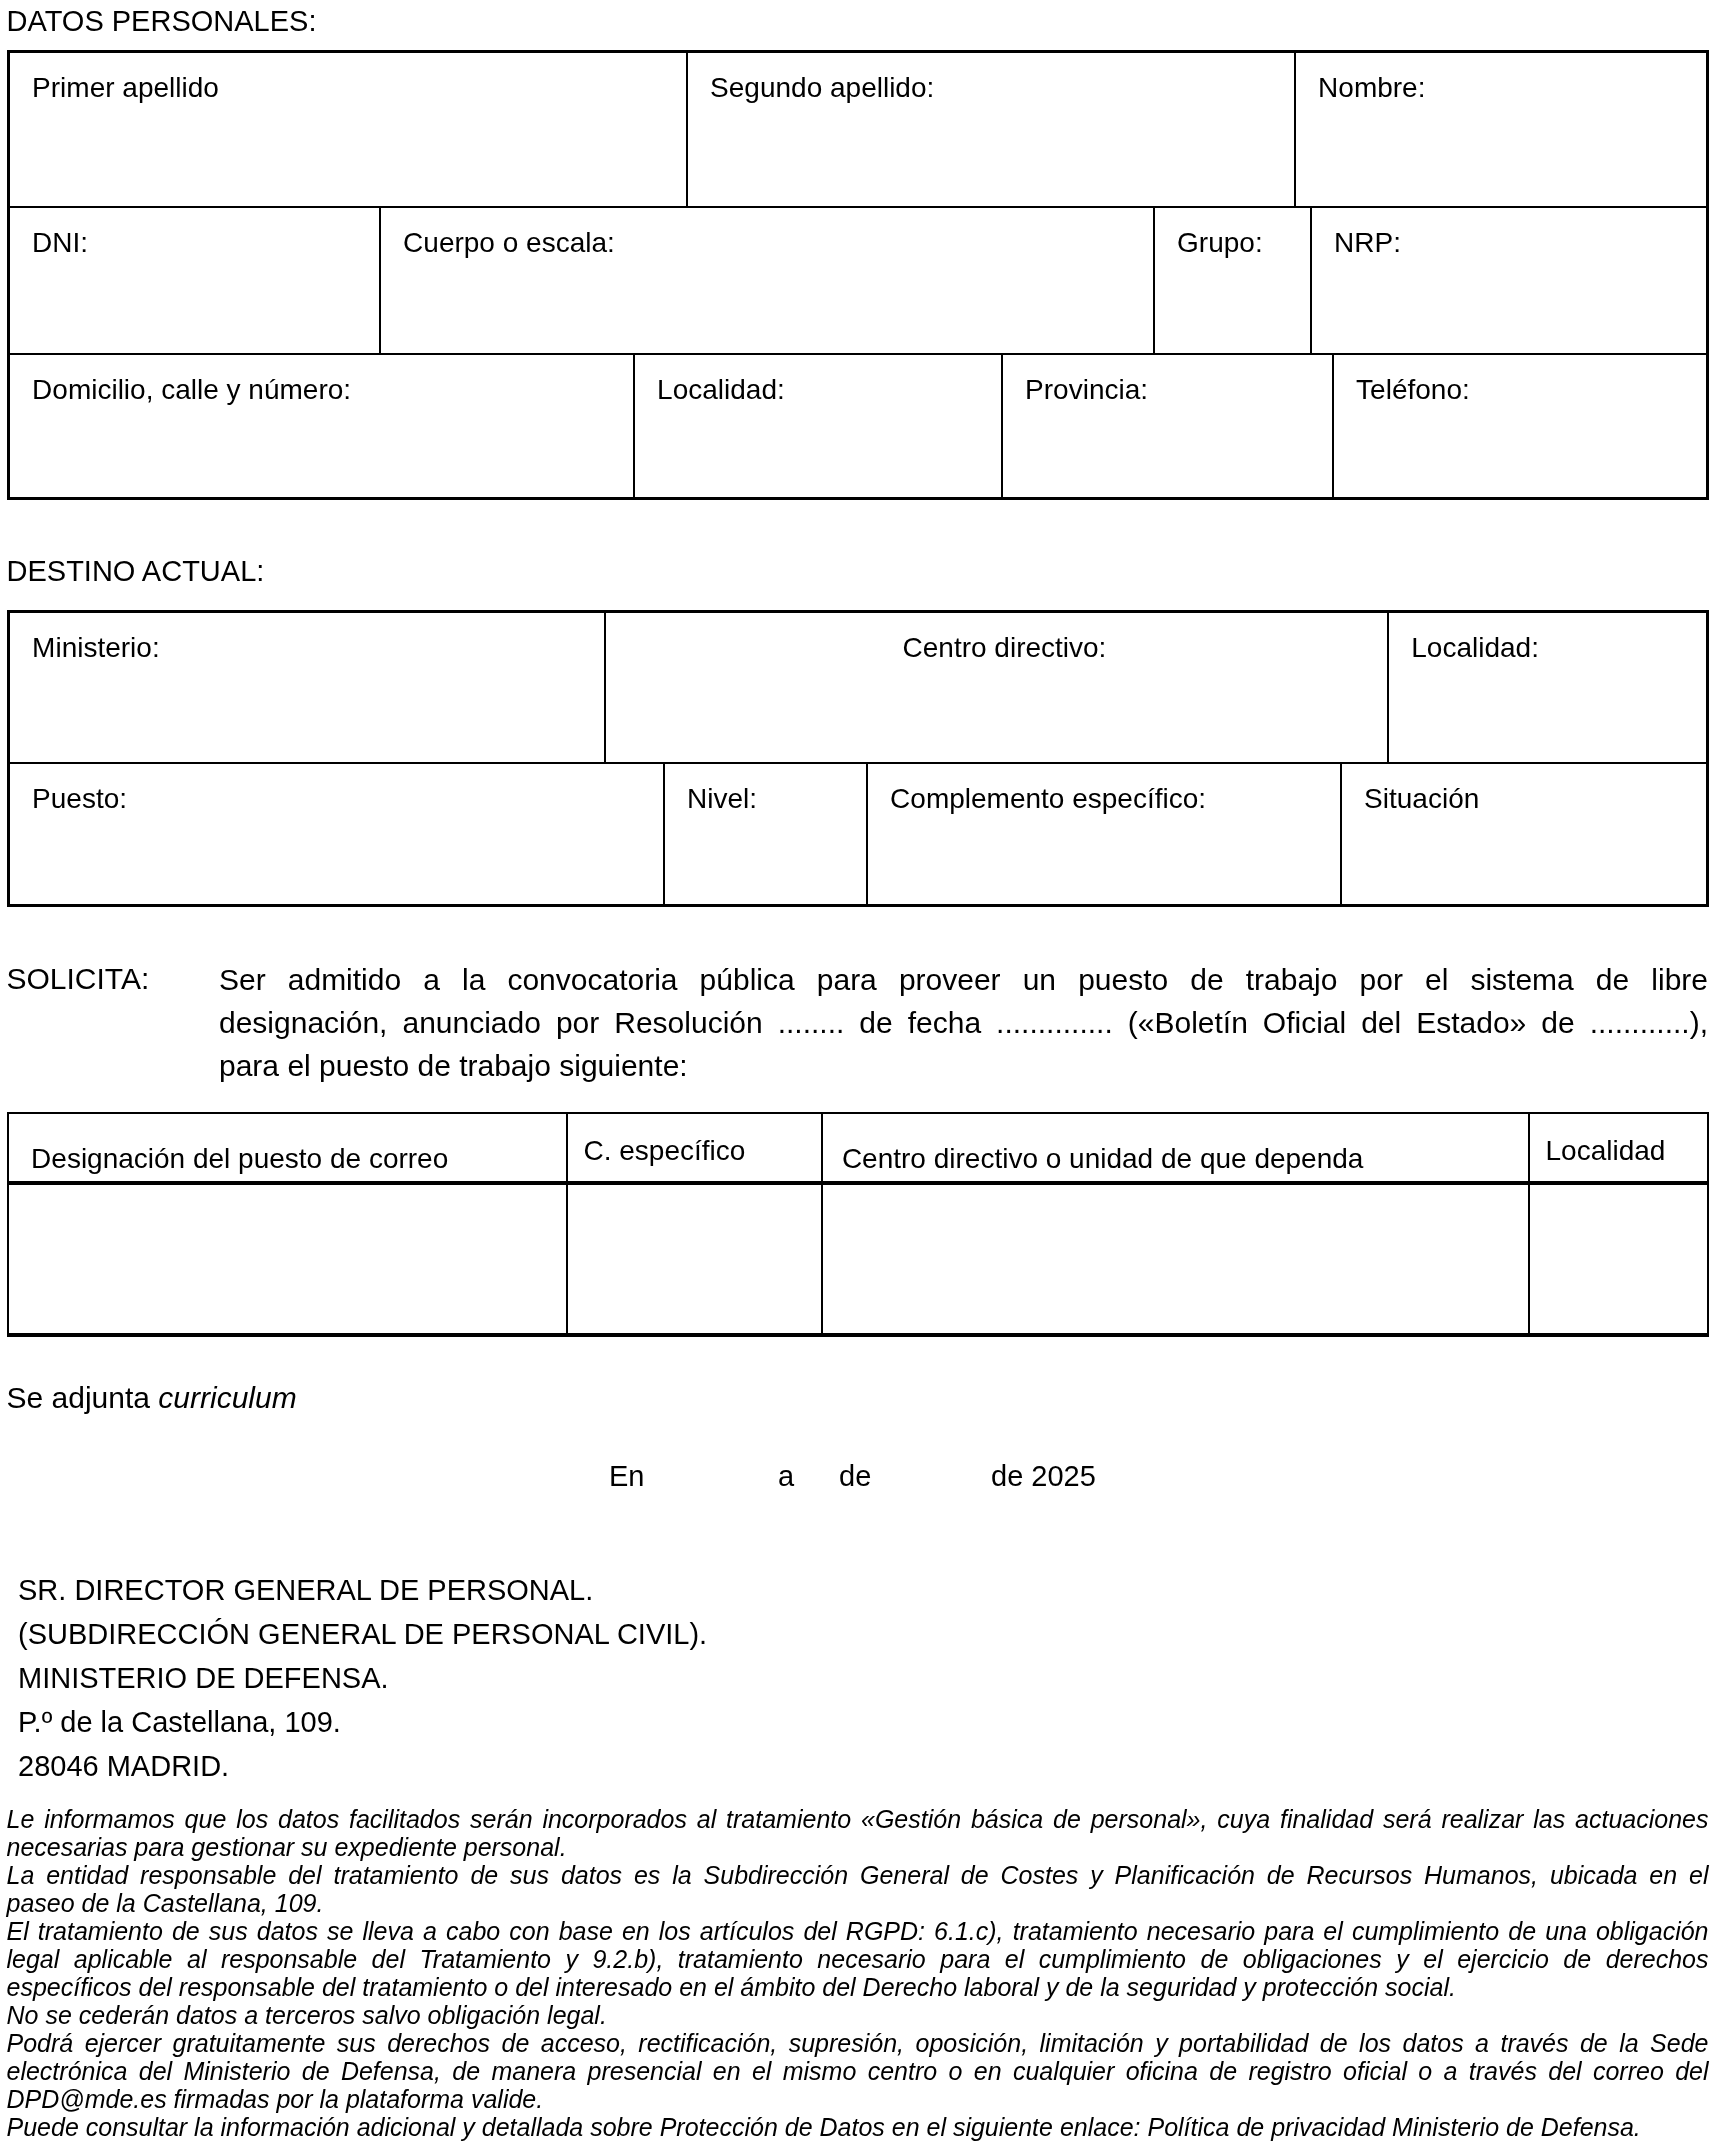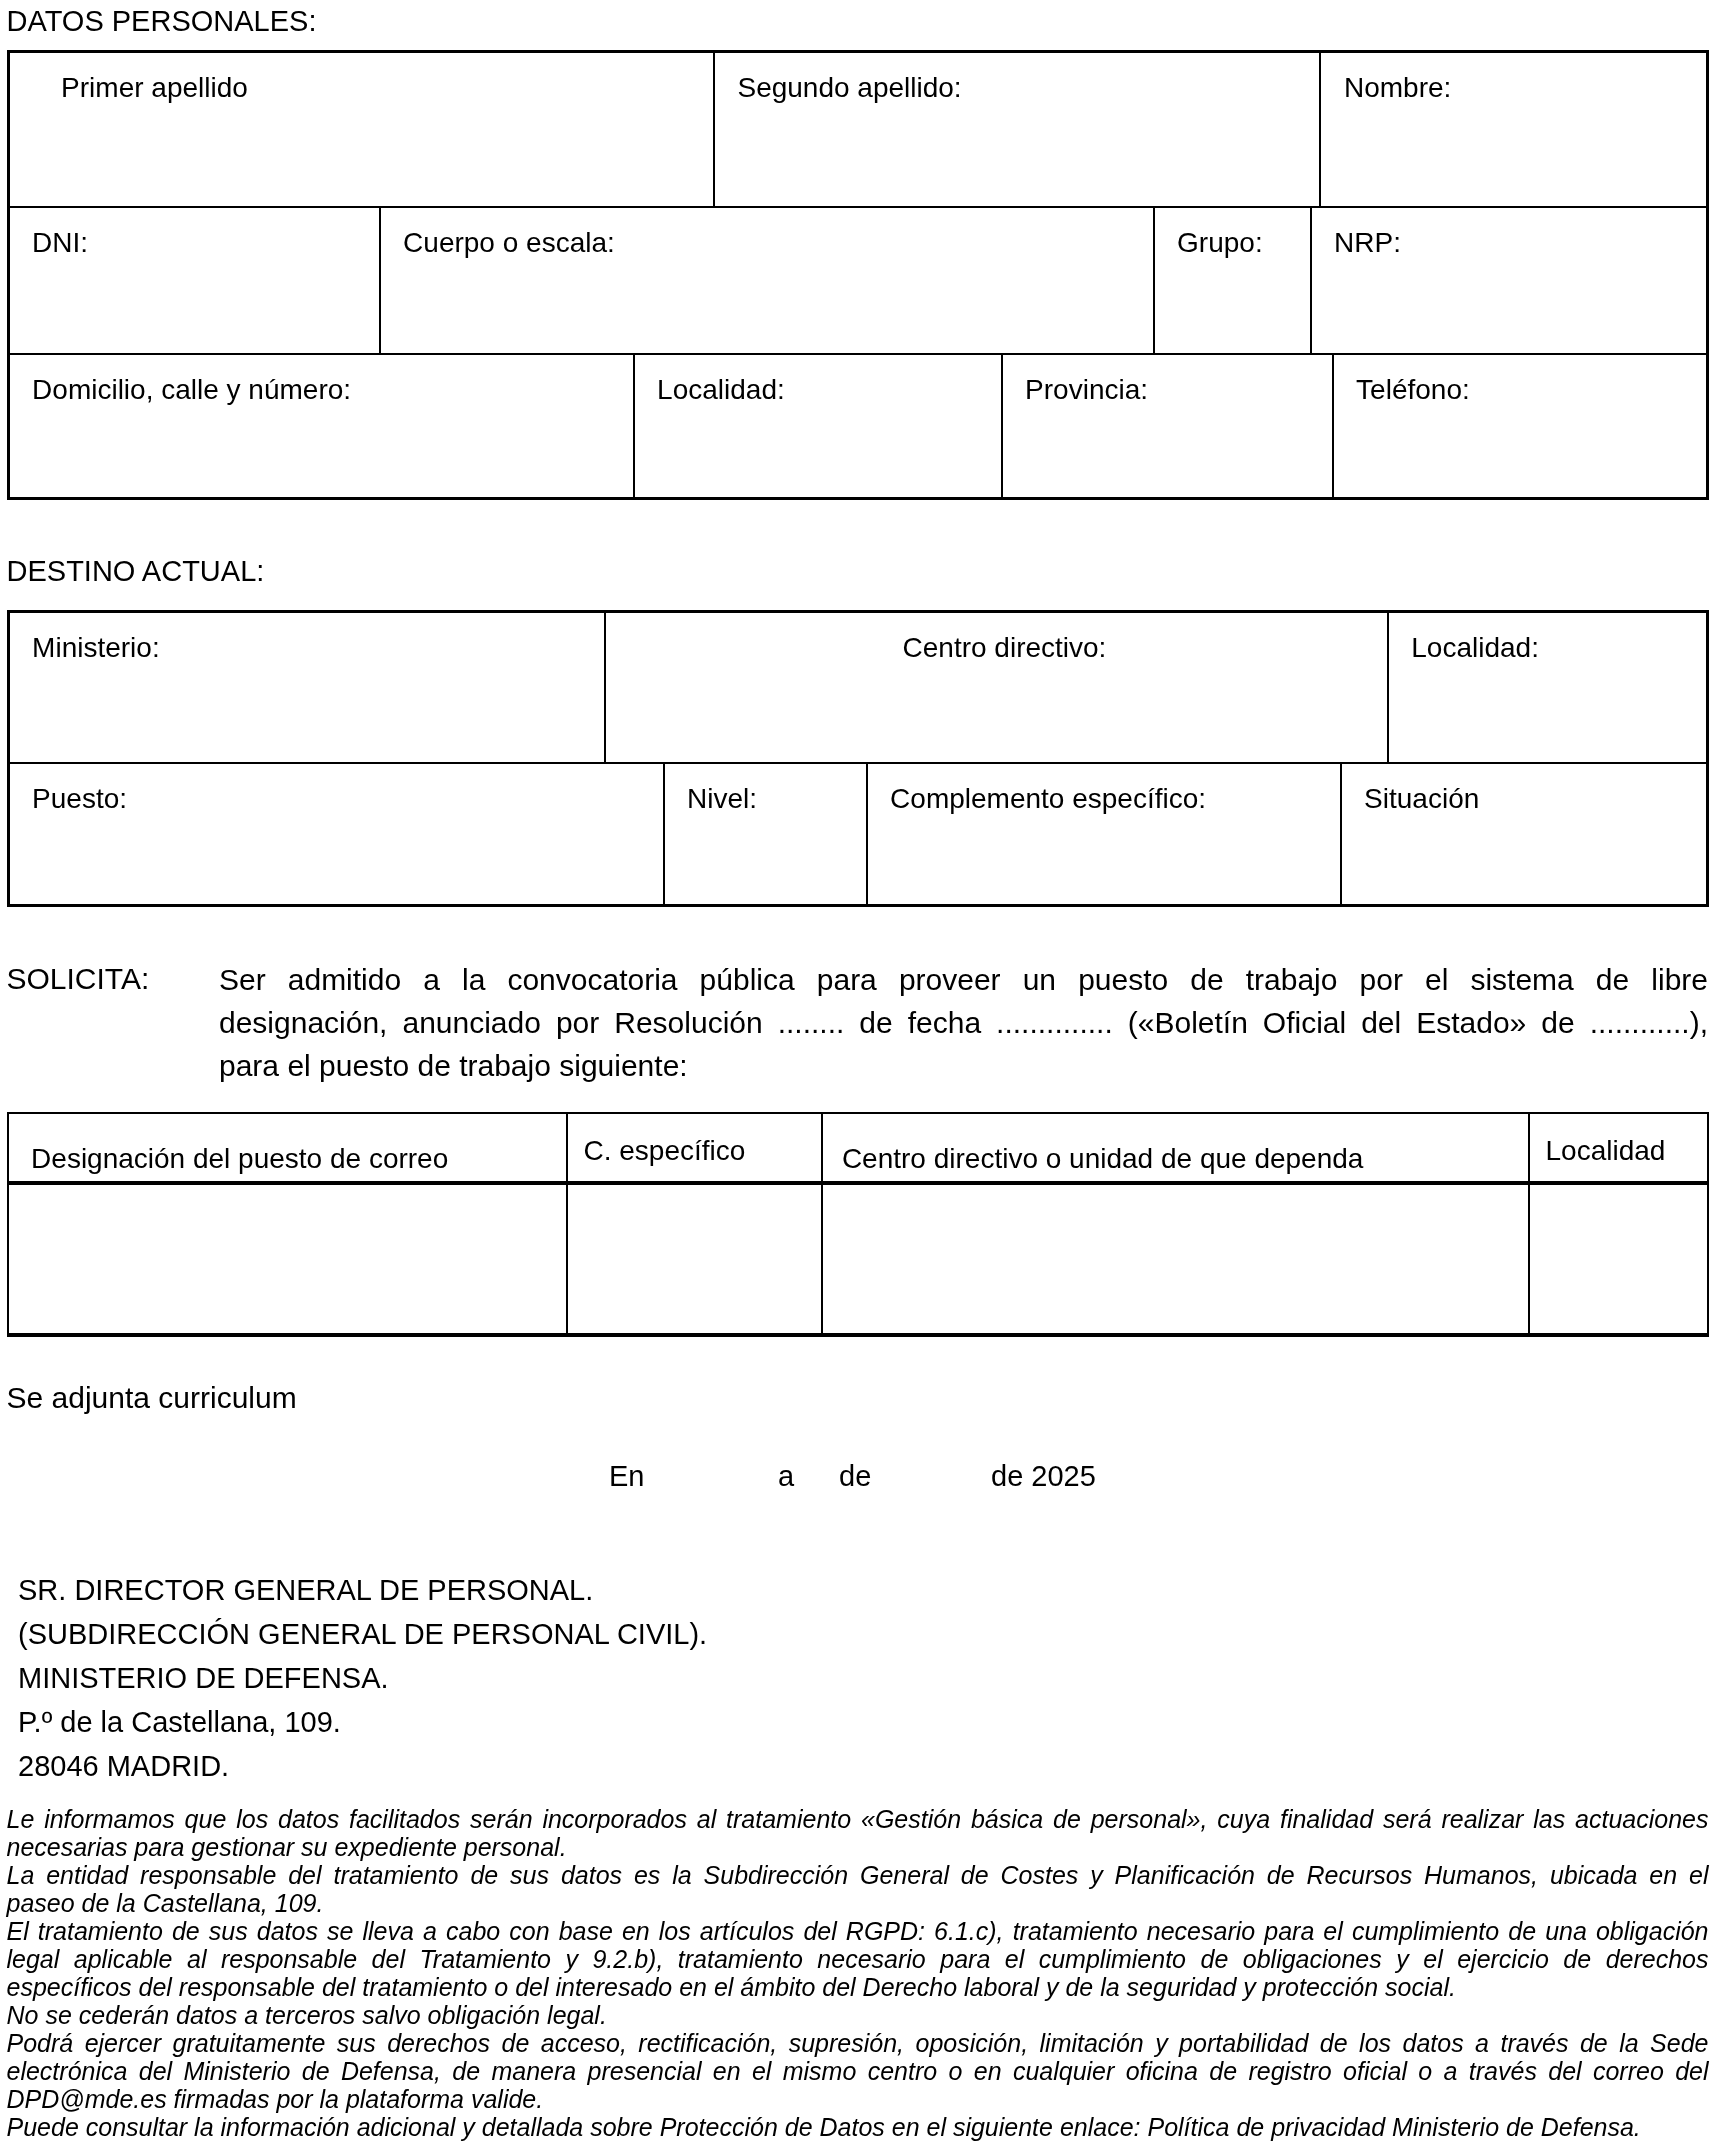--- a/index.html
+++ b/index.html
@@ -11,39 +11,39 @@
   .trow{display:flex;box-sizing:border-box;}
   .rt{border-top:2.4px solid #000;}
   .cell{box-sizing:border-box;padding:19.4px 6.5px 0 22.6px;font-size:28px;overflow:hidden;}
   .cell + .cell{border-left:2.4px solid #000;}
   .hsep{border-bottom:4.8px solid #000;}
   .lbl{white-space:nowrap;}
   .solicita-lines{position:absolute;left:219px;width:1489px;}
   .sl{font-size:30px;line-height:43px;height:43px;white-space:nowrap;}
   .sl.j{text-align:justify;text-align-last:justify;white-space:normal;}
   .adj{position:absolute;font-size:30px;white-space:nowrap;}
-  .adj .it{}
+  .adj .it{font-style:italic;}
   .fw{position:absolute;font-size:29px;white-space:nowrap;}
   .firmacap{position:absolute;font-size:29px;text-align:center;}
   .addr{position:absolute;left:18px;}
   .addr div{font-size:29px;line-height:44px;height:44px;white-space:nowrap;}
   .footer{position:absolute;left:6.5px;width:1702px;}
   .fl{font-size:25px;line-height:28px;height:28px;white-space:nowrap;font-style:italic;}
   .fl.j{text-align:justify;text-align-last:justify;white-space:normal;}
 </style>
 </head>
 <body>
 
 <div id="page">
 
   <div class="h" style="left:6.5px;top:4.8px;">DATOS PERSONALES:</div>
 
   <div class="tbl" style="top:50px;">
     <div class="trow" style="height:153px;">
-      <div class="cell" style="width:676px;margin-left:29px;">
+      <div class="cell" style="width:676px;">
         <span class="lbl">Primer apellido</span>
       </div>
       <div class="cell" style="width:608px;">
         <span class="lbl">Segundo apellido:</span>
       </div>
       <div class="cell" style="width:387px;">
         <span class="lbl">Nombre:</span>
       </div>
     </div>
     <div class="trow rt" style="height:147px;">

